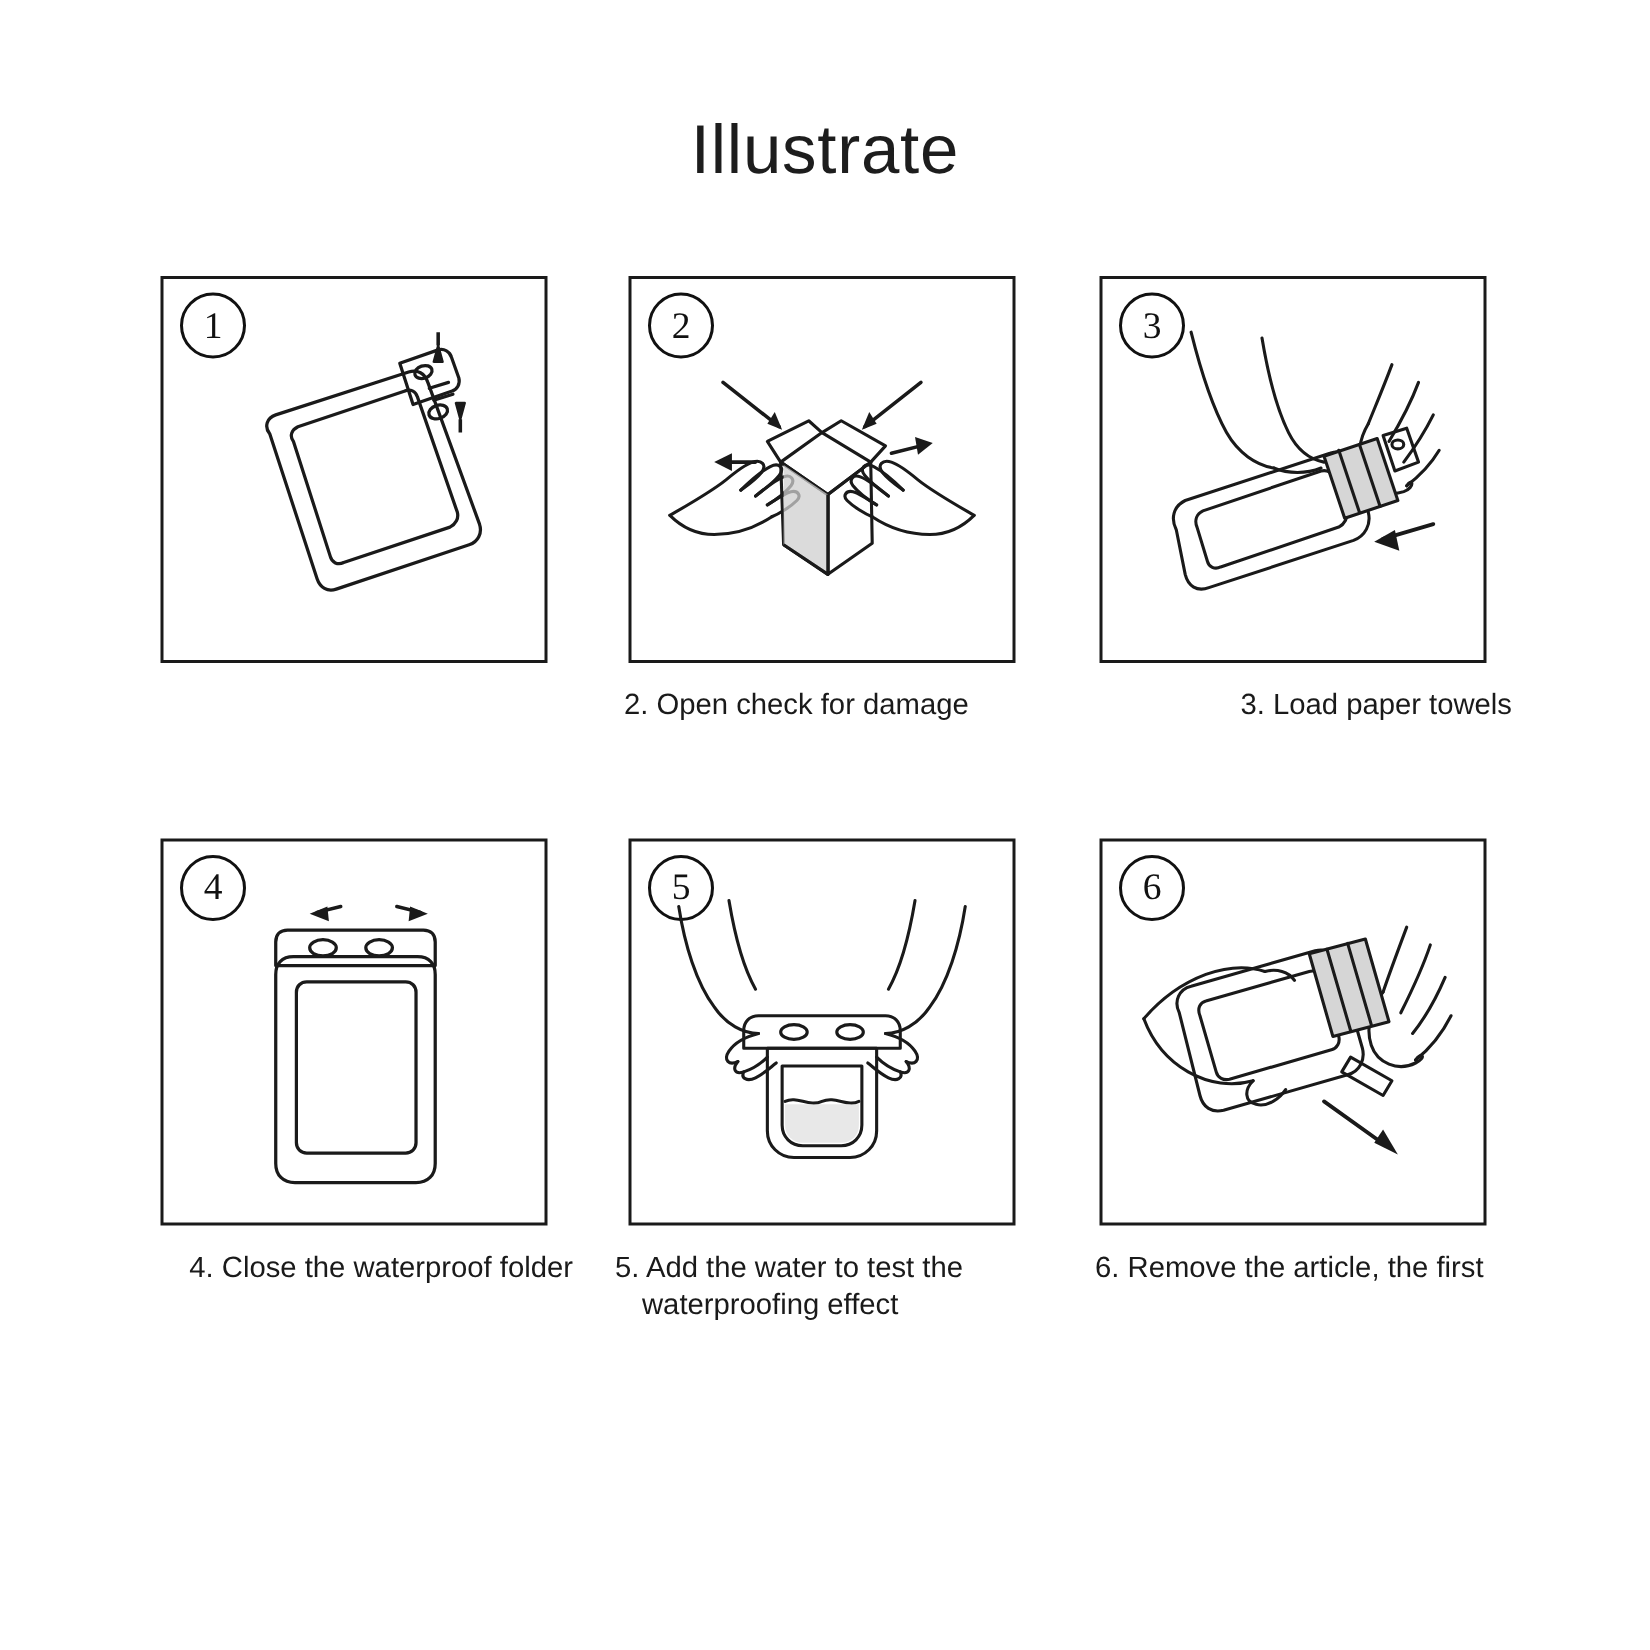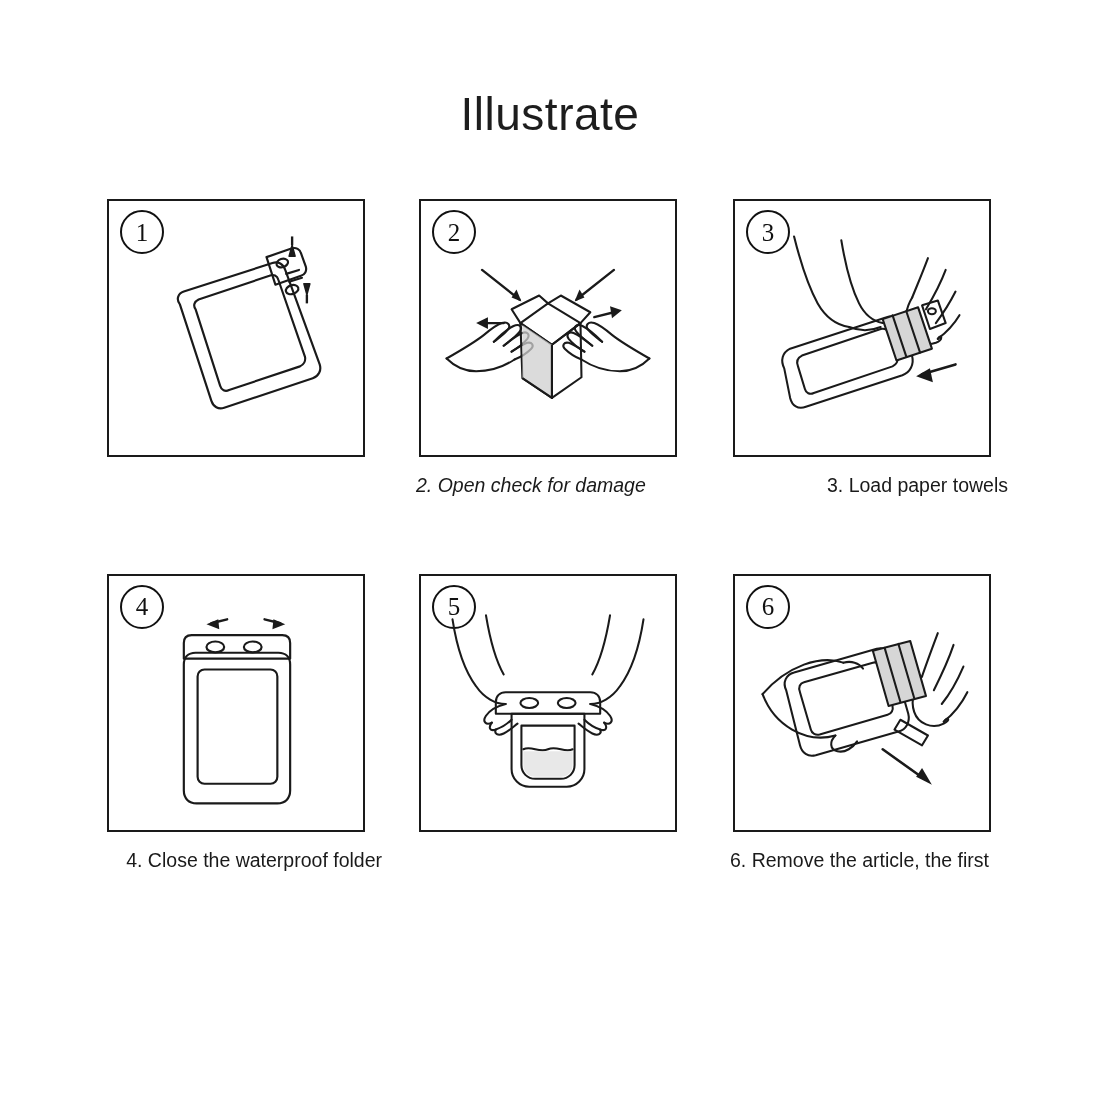--- a/index.html
+++ b/index.html
@@ -13,21 +13,21 @@
     font-family: "Liberation Sans", sans-serif;
     color: #1a1a1a;
     position: relative;
     overflow: hidden;
   }
   .page-title {
     text-align: center;
     font-size: 46px;
     font-weight: 400;
     letter-spacing: 0.5px;
-    margin: 15px;
+    margin: 0;
     padding-top: 72px;
     color: #1d1d1d;
   }
   .grid {
     margin-top: 58px;
     display: grid;
     grid-template-columns: repeat(3, 1fr);
     grid-row-gap: 20px;
     padding: 0 80px;
     box-sizing: border-box;
@@ -69,21 +69,21 @@
   .caption {
     width: 292px;
     margin-top: 16px;
     font-size: 19.5px;
     line-height: 1.28;
     color: #1a1a1a;
     text-align: left;
     box-sizing: border-box;
   }
   .cap-1 { padding-left: 6px; }
-  .cap-2 { padding-left: 14px; font-style: italic; }
+  .cap-2 { padding-left: 14px; }
   .cap-3 { padding-left: 32px; text-align: right; }
   .cap-4 { padding-left: 0px; text-align: right;}
   .cap-5 { padding-left: 8px; }
   .cap-6 { padding-left: 2px; margin-left: 24px; }
   .cap-indent { display: block; padding-left: 18px; }
   .row2 { margin-top: 56px; }
 </style>
 </head>
 <body>
 
@@ -271,20 +271,24 @@
           <path d="M92 140 L166 140 L166 196 C166 206 158 214 148 214 L110 214 C100 214 92 206 92 196 Z"></path>
           <path d="M102 152 L156 152 L156 192 C156 200 150 206 142 206 L116 206 C108 206 102 200 102 192 Z"></path>
 
           <path d="M104 176 C112 172 120 180 129 176 C138 172 146 180 154 176"></path>
         </g>
         <g fill="#d9d9d9" opacity="0.6">
           <path d="M104 178 L154 178 L154 192 C154 199 149 204 142 204 L116 204 C109 204 104 199 104 192 Z"></path>
         </g>
       </svg>
     </div>
+    <div class="caption cap-5">
+      <span>5. Add the water to test the</span>
+      <span class="cap-indent">waterproofing effect</span>
+    </div>
   </div>
 
   <div class="step row2">
     <div class="panel">
       <div class="badge">6</div>
       <svg class="art" viewBox="0 0 258 258">
         <g fill="none" stroke="#1a1a1a" stroke-width="2.1" stroke-linecap="round" stroke-linejoin="round">
 
           <path d="M28 120 C40 106 54 96 70 90 C84 85 98 84 110 88"></path>
           <path d="M28 120 C34 136 44 148 58 156 C72 164 88 166 102 162"></path>

